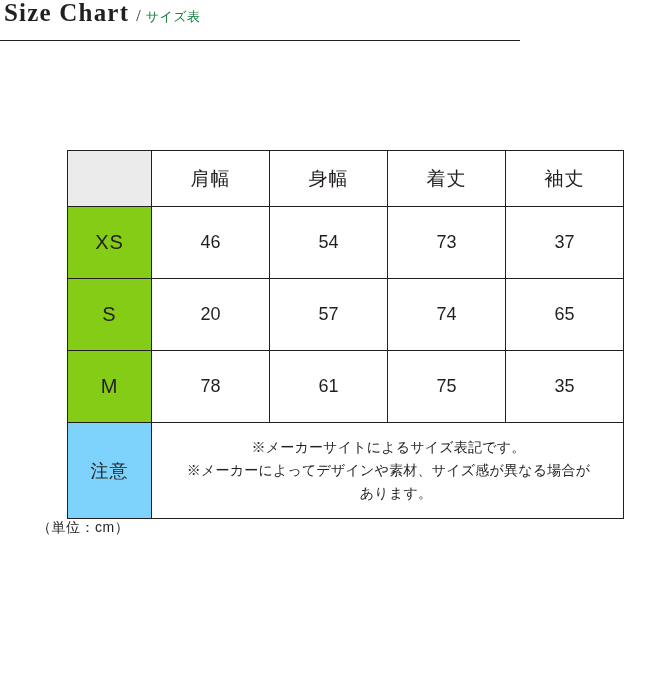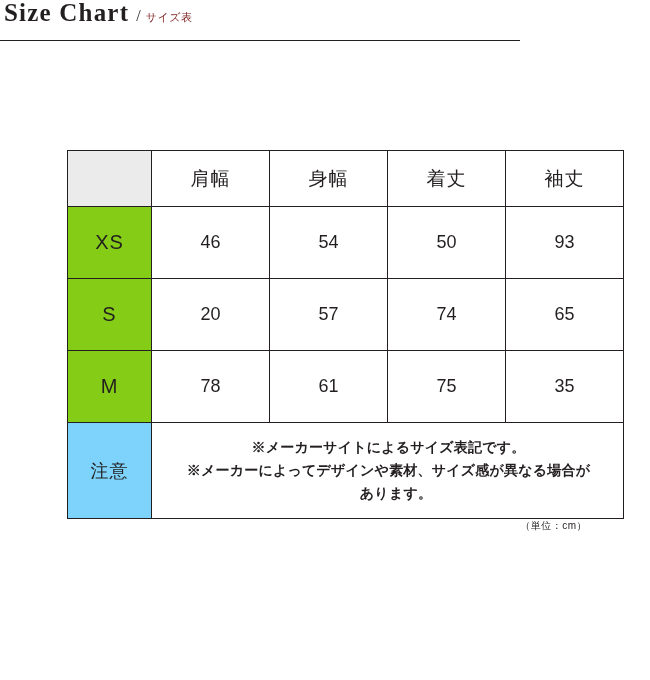--- a/index.html
+++ b/index.html
@@ -38,22 +38,22 @@
     color: #231f20;
   }
   .header-sep {
     font-family: "Liberation Serif", serif;
     font-size: 16px;
     margin: 0 5px 0 7px;
     color: #231f20;
   }
   .header-sub {
     font-family: "Liberation Sans", sans-serif;
-    font-size: 11px;
-    color: #7f1d1d;
+    font-size: 13px;
+    color: #15803d;
     letter-spacing: 0.5px;
   }
 
   
   .table-wrap {
     position: absolute;
     left: 47px;
     top: 150px;
     width: 556px;
     padding-left: 20px;
@@ -105,33 +105,32 @@
   td.note-body {
     text-align: left;
     padding: 13px 10px 13px 12px;
     font-size: 14px;
     line-height: 1.65;
     letter-spacing: 0.2px;
   }
   td.note-body .note-line {
     display: block;
     white-space: nowrap;
-    font-weight: bold;
   }
   td.note-body .note-line.indent {
     padding-left: 15px;
   }
 
   .unit {
     position: absolute;
-    left: 31px;
+    left: 37px;
     top: 519px;
     width: 556px;
-    text-align: right;
-    font-size: 10px;
+    text-align: left;
+    font-size: 14px;
     color: #231f20;
     letter-spacing: 0.5px;
   }
 </style>
 </head>
 <body>
 
 <div class="header">
   <span class="header-title">Size Chart</span>
   <span class="header-sep">/</span>
@@ -154,22 +153,22 @@
         <th class="head-cell">身幅</th>
         <th class="head-cell">着丈</th>
         <th class="head-cell">袖丈</th>
       </tr>
     </thead>
     <tbody>
       <tr>
         <td class="row-label">XS</td>
         <td>46</td>
         <td>54</td>
-        <td>50</td>
-        <td>93</td>
+        <td>73</td>
+        <td>37</td>
       </tr>
       <tr>
         <td class="row-label">S</td>
         <td>20</td>
         <td>57</td>
         <td>74</td>
         <td>65</td>
       </tr>
       <tr>
         <td class="row-label">M</td>

